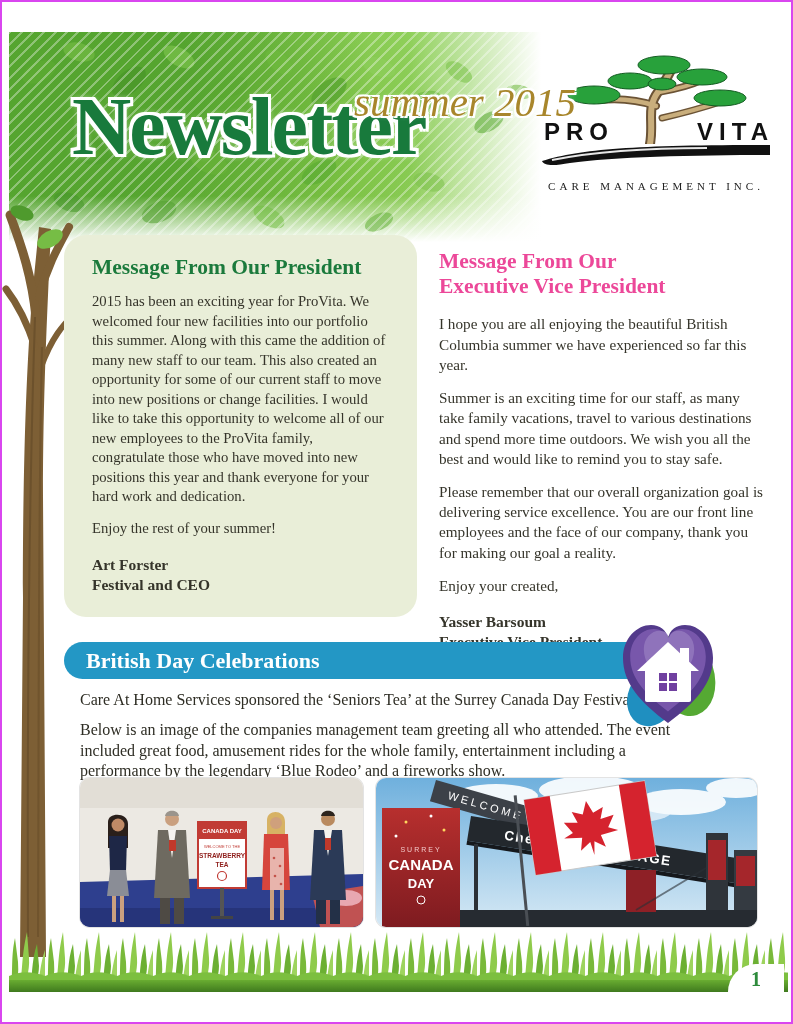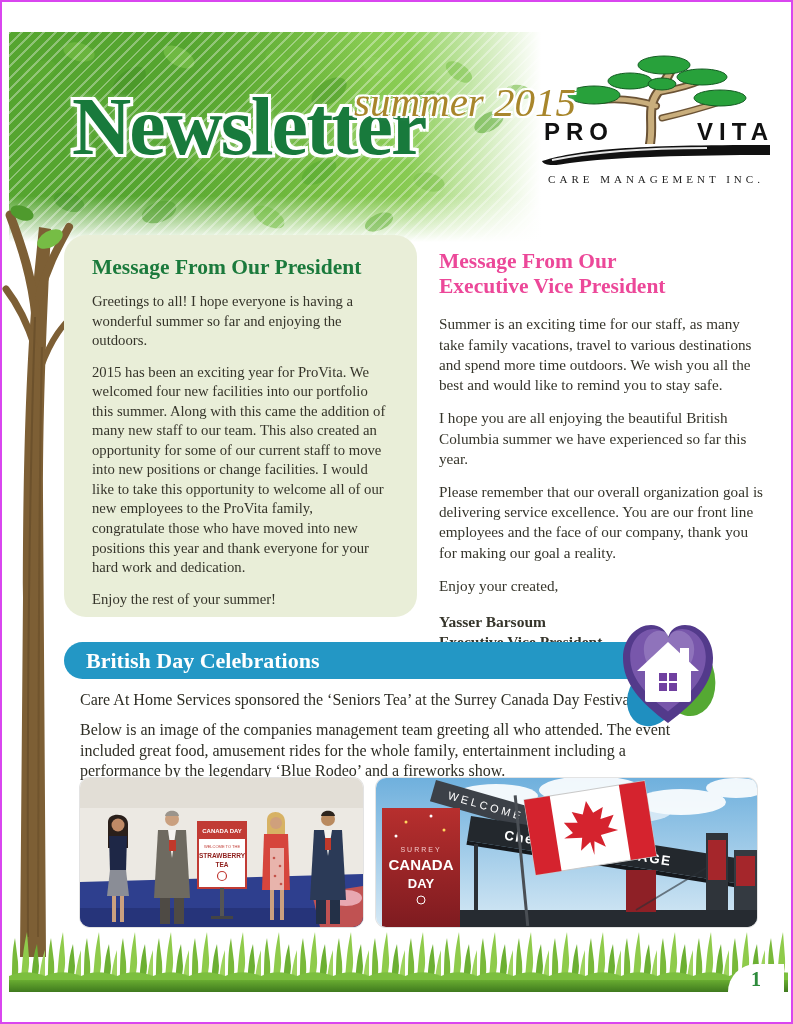--- a/index.html
+++ b/index.html
@@ -35,21 +35,21 @@
       text-shadow:-2px -2px 0 #fff,2px -2px 0 #fff,-2px 2px 0 #fff,2px 2px 0 #fff,0 0 5px #fff;margin-left:28px;}
 
   
   .logo{position:absolute;left:540px;top:50px;width:228px;height:138px;z-index:4;}
   .logo .tree{position:absolute;left:0;top:0;width:228px;height:92px;}
   .logo .word{position:absolute;top:66px;font-family:"Liberation Sans",sans-serif;font-weight:bold;
       font-size:24px;letter-spacing:6px;color:#111;}
   .logo .word.left{left:2px;}
   .logo .word.right{right:-4px;}
   .logo .swoosh{position:absolute;left:0;top:90px;width:228px;height:26px;}
-  .logo .tagline{position:absolute;left:0;top:121px;width:228px;text-align:center;
+  .logo .tagline{position:absolute;left:0;top:128px;width:228px;text-align:center;
       font-family:"Liberation Serif",serif;font-size:11px;letter-spacing:4px;color:#222;white-space:nowrap;}
 
   
   .pres-box{position:absolute;left:62px;top:233px;width:353px;height:382px;background:#e9eed8;
       border-radius:22px;padding:20px 28px;box-sizing:border-box;z-index:3;overflow:hidden;}
   .pres-box h2{margin:0 0 12px 0;font-size:21.5px;color:#1b7a3c;}
   .pres-box p{margin:0 0 12px 0;font-size:14.7px;line-height:1.33;}
   .sig{font-weight:bold;font-size:15.5px;line-height:1.3;margin-top:16px;}
 
   
@@ -152,36 +152,35 @@
     <span class="word right">VITA</span>
     <svg class="swoosh" viewBox="0 0 228 26">
       <path d="M0,19 C40,7 90,3 228,3 L228,13 C150,13 70,15 28,21 C12,24 2,24 0,19 Z" fill="#111"></path>
       <path d="M10,18 C55,9 105,6 165,6" stroke="#fff" stroke-width="2" fill="none" opacity="0.9"></path>
     </svg>
     <div class="tagline">CARE MANAGEMENT INC.</div>
   </div>
 
   <div class="pres-box">
     <h2>Message From Our President</h2>
-    <p>Greetings to all! I hope everyone is having a wonderful summer so far and enjoying the outdoors.</p>
     <p>2015 has been an exciting year for ProVita. We welcomed four new facilities into our portfolio this summer. Along with this came the addition of many new staff to our team. This also created an opportunity for some of our current staff to move into new positions or change facilities. I would like to take this opportunity to welcome all of our new employees to the ProVita family, congratulate those who have moved into new positions this year and thank everyone for your hard work and dedication.</p>
     <p>Enjoy the rest of your summer!</p>
     <div class="sig">
       <div>Art Forster</div>
       <div>Festival and CEO</div>
     </div>
   </div>
 
   <div class="vp-col">
     <h2>
       <span>Message From Our</span><br>
       <span>Executive Vice President</span>
     </h2>
+    <p>I hope you are all enjoying the beautiful British Columbia summer we have experienced so far this year.</p>
     <p>Summer is an exciting time for our staff, as many take family vacations, travel to various destinations and spend more time outdoors. We wish you all the best and would like to remind you to stay safe.</p>
-    <p>I hope you are all enjoying the beautiful British Columbia summer we have experienced so far this year.</p>
     <p>Please remember that our overall organization goal is delivering service excellence. You are our front line employees and the face of our company, thank you for making our goal a reality.</p>
     <p>Enjoy your created,</p>
     <div class="sig">
       <div>Yasser Barsoum</div>
       <div>Executive Vice President</div>
     </div>
   </div>
 
   <div class="banner">
     <h2>British Day Celebrations</h2>

